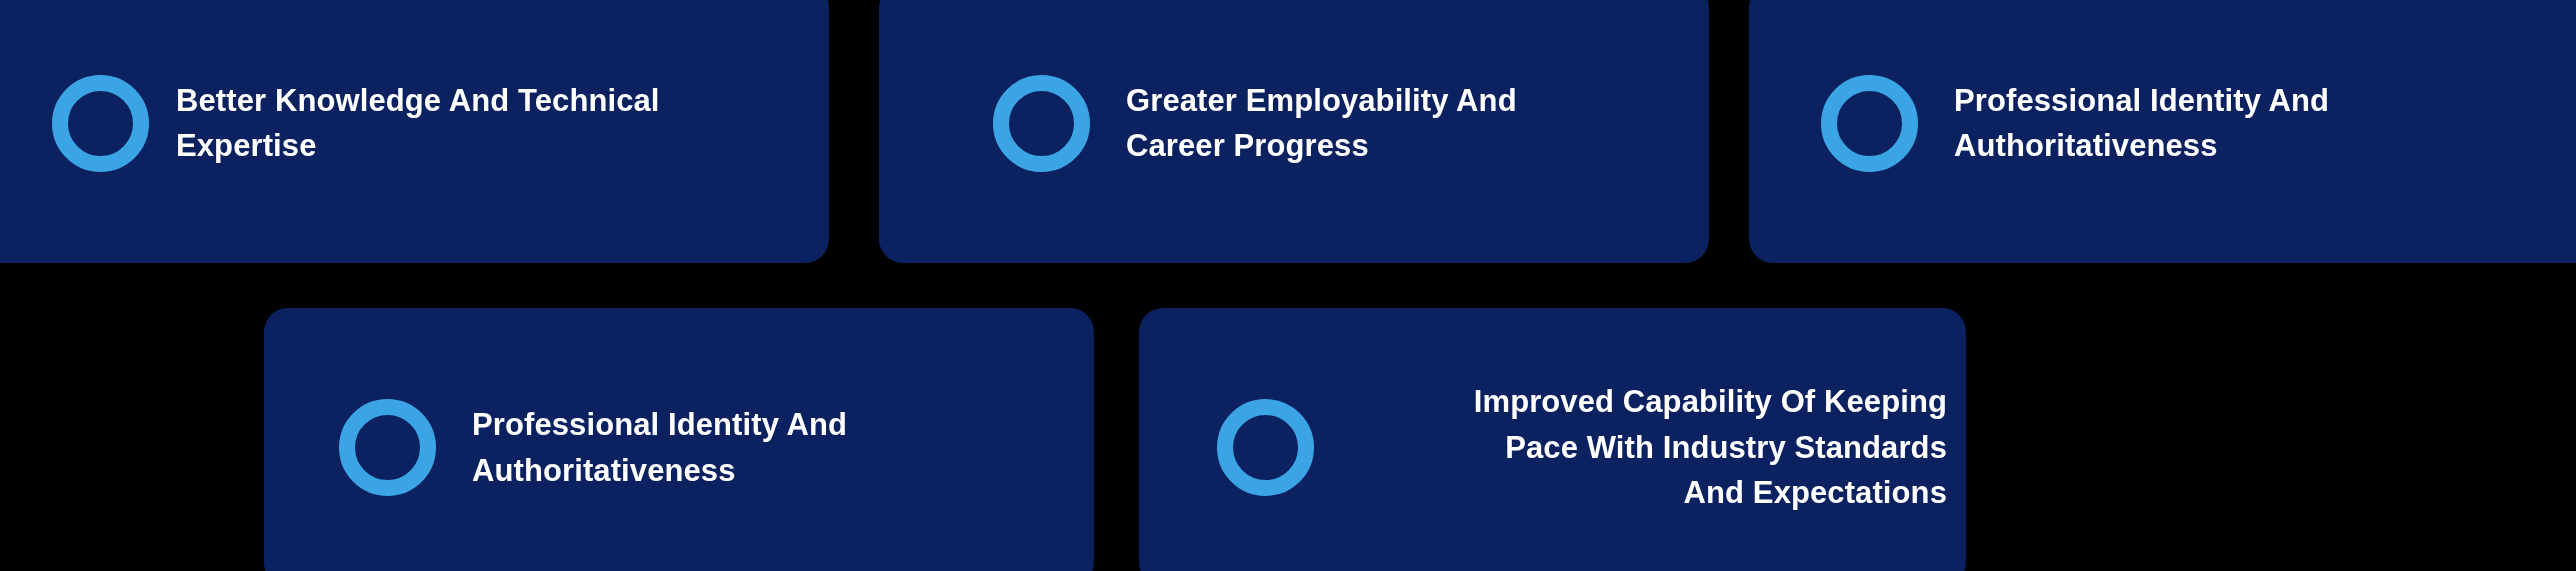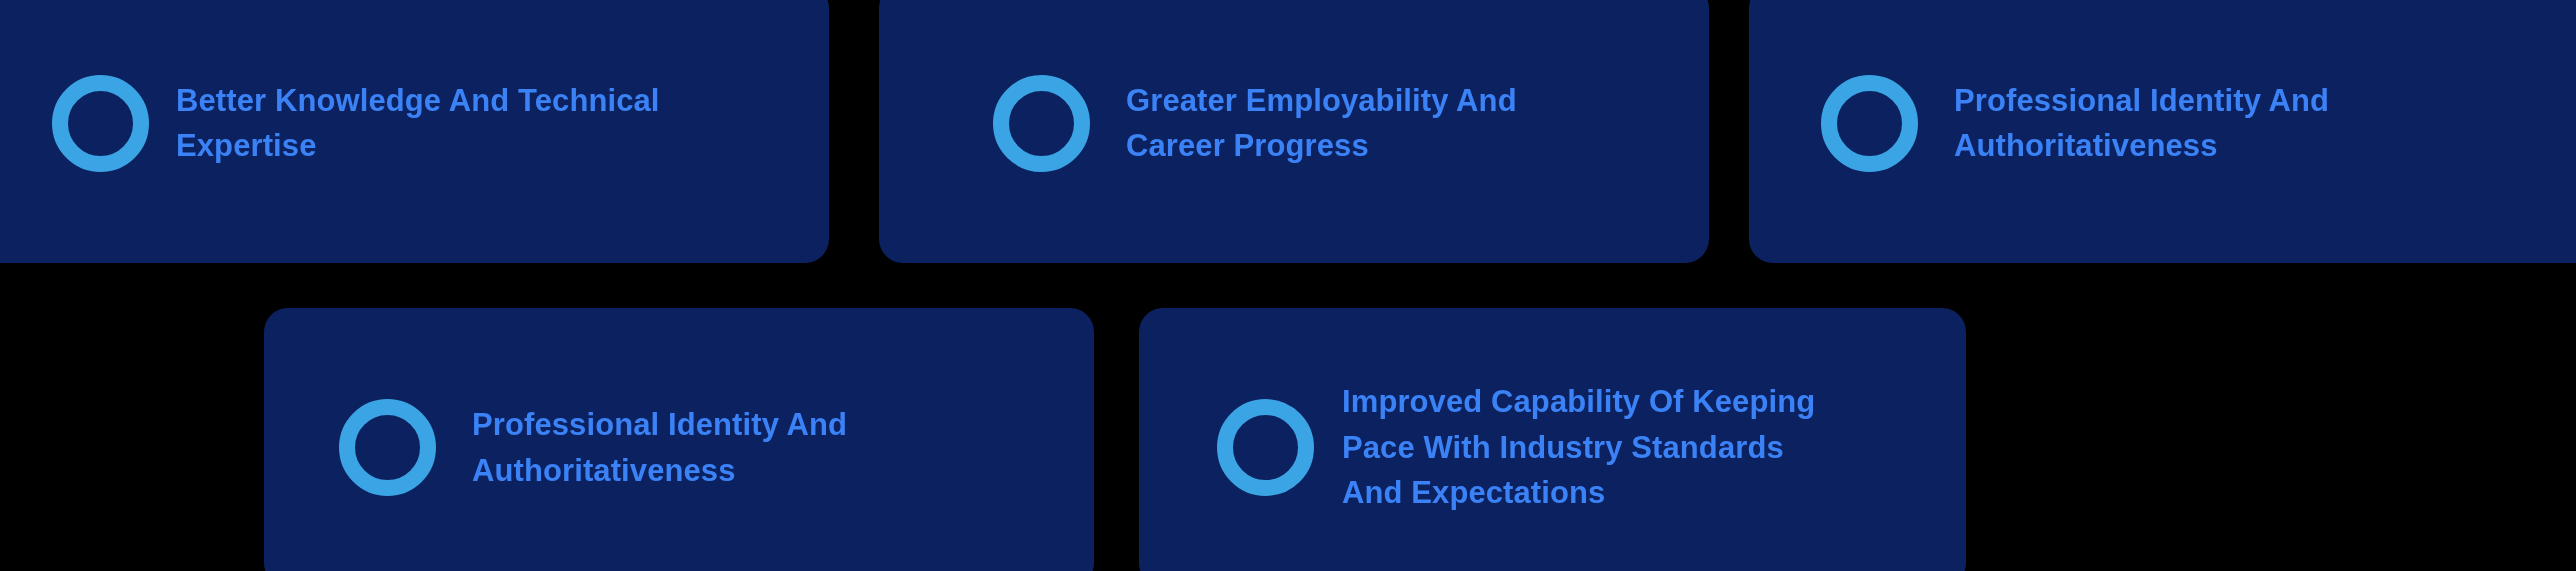--- a/index.html
+++ b/index.html
@@ -59,21 +59,21 @@
     flex: 0 0 auto;
     width: 97px;
     height: 97px;
     border-radius: 50%;
     border: 16.4px solid #3AA4E4;
     box-sizing: border-box;
     background: transparent;
   }
 
   .card-label {
-    color: #3b82f6;
+    color: #ffffff;
     font-family: "Liberation Sans", sans-serif;
     font-weight: bold;
     font-size: 31px;
     line-height: 1.47;
     letter-spacing: 0.1px;
     white-space: pre-line;
   }
 
   
   .card-1 .card-inner { padding-left: 82px; }
@@ -82,21 +82,21 @@
   .card-2 .card-inner { padding-left: 67px; margin-left: 47px; }
   .card-2 .card-label { margin-left: 36px; width: 567px; }
 
   .card-3 .card-inner { padding-left: 72px; }
   .card-3 .card-label { margin-left: 36px; width: 567px; }
 
   .card-4 .card-inner { padding-left: 75px; }
   .card-4 .card-label { margin-left: 36px; width: 567px; }
 
   .card-5 .card-inner { padding-left: 78px; }
-  .card-5 .card-label { margin-left: 28px; width: 597px; }
+  .card-5 .card-label { margin-left: 36px; width: 597px; text-align: right; }
 </style>
 </head>
 <body>
 
 <div id="stage">
 
   <div class="card row1 card-1">
     <div class="card-inner">
       <span class="ring-icon"></span>
       <span class="card-label">Better Knowledge And Technical

